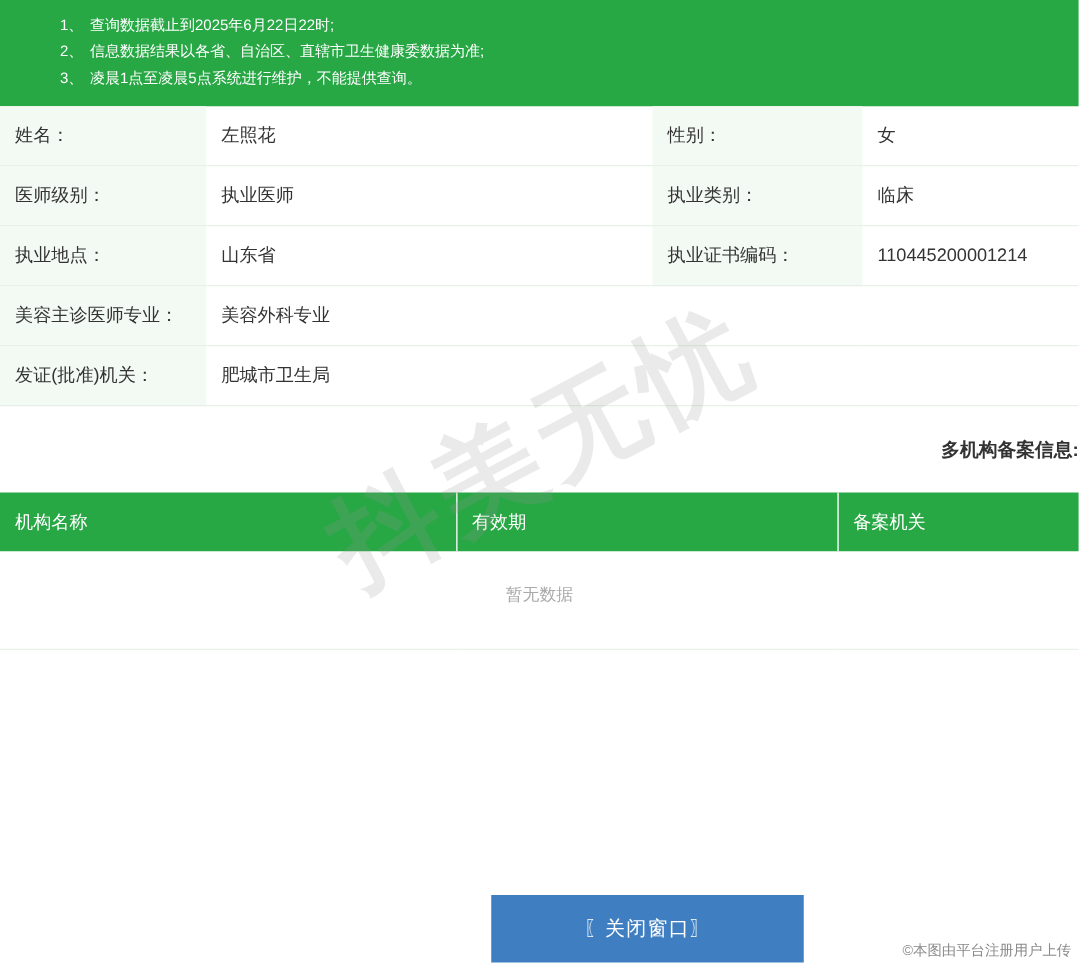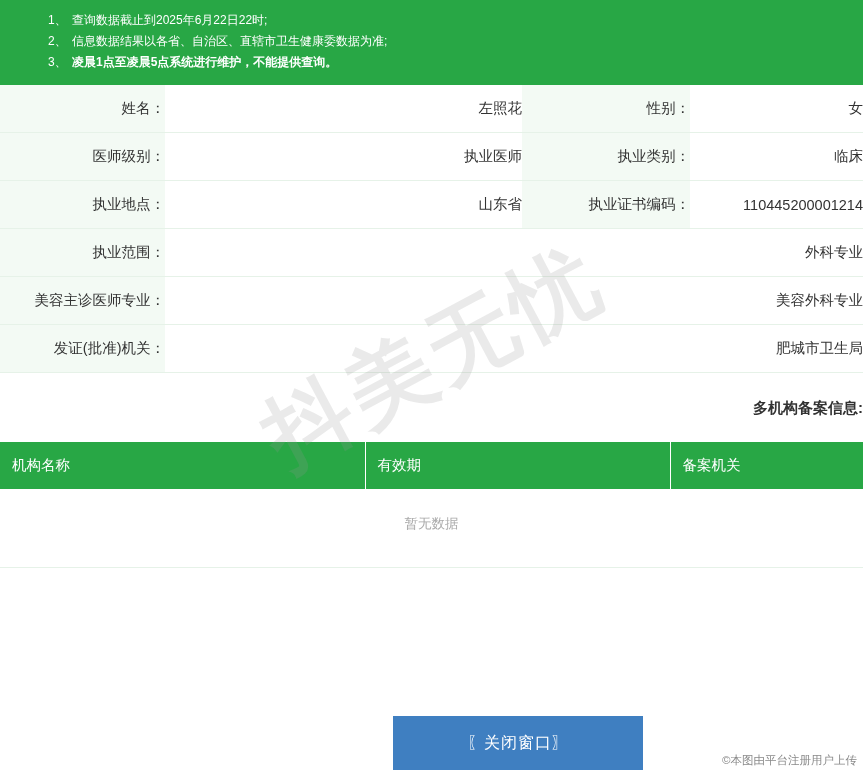--- a/index.html
+++ b/index.html
@@ -27,39 +27,38 @@
   .notice-line {
     padding-left: 48px;
     font-size: 12px;
     white-space: nowrap;
   }
   .notice-line .num {
     display: inline-block;
     width: 24px;
   }
   .notice-line.bold-part b {
-    font-weight: bold;
+    font-weight: normal;
   }
 
   
   .info-table {
     width: 863px;
     border-collapse: collapse;
     table-layout: fixed;
     position: relative;
     z-index: 2;
   }
   .info-table td {
     border-bottom: 1px solid #e6f2e8;
     padding: 14px 0 14px 12px;
     font-size: 14.5px;
     color: #333;
     vertical-align: middle;
     background: transparent;
-    text-align: right;
   }
   .info-table td.label {
     background: #f3faf4;
     width: 165px;
   }
   .info-table td.value {
     background: transparent;
   }
   .col-l1 { width: 165px; }
   .col-v1 { width: 357px; }
@@ -189,24 +188,20 @@
         <td class="label">医师级别：</td>
         <td class="value">执业医师</td>
         <td class="label">执业类别：</td>
         <td class="value">临床</td>
       </tr>
       <tr>
         <td class="label">执业地点：</td>
         <td class="value">山东省</td>
         <td class="label">执业证书编码：</td>
         <td class="value">110445200001214</td>
-      </tr>
-      <tr>
-        <td class="label">执业范围：</td>
-        <td class="value" colspan="3">外科专业</td>
       </tr>
       <tr>
         <td class="label">美容主诊医师专业：</td>
         <td class="value" colspan="3">美容外科专业</td>
       </tr>
       <tr>
         <td class="label">发证(批准)机关：</td>
         <td class="value" colspan="3">肥城市卫生局</td>
       </tr>
     </tbody>

